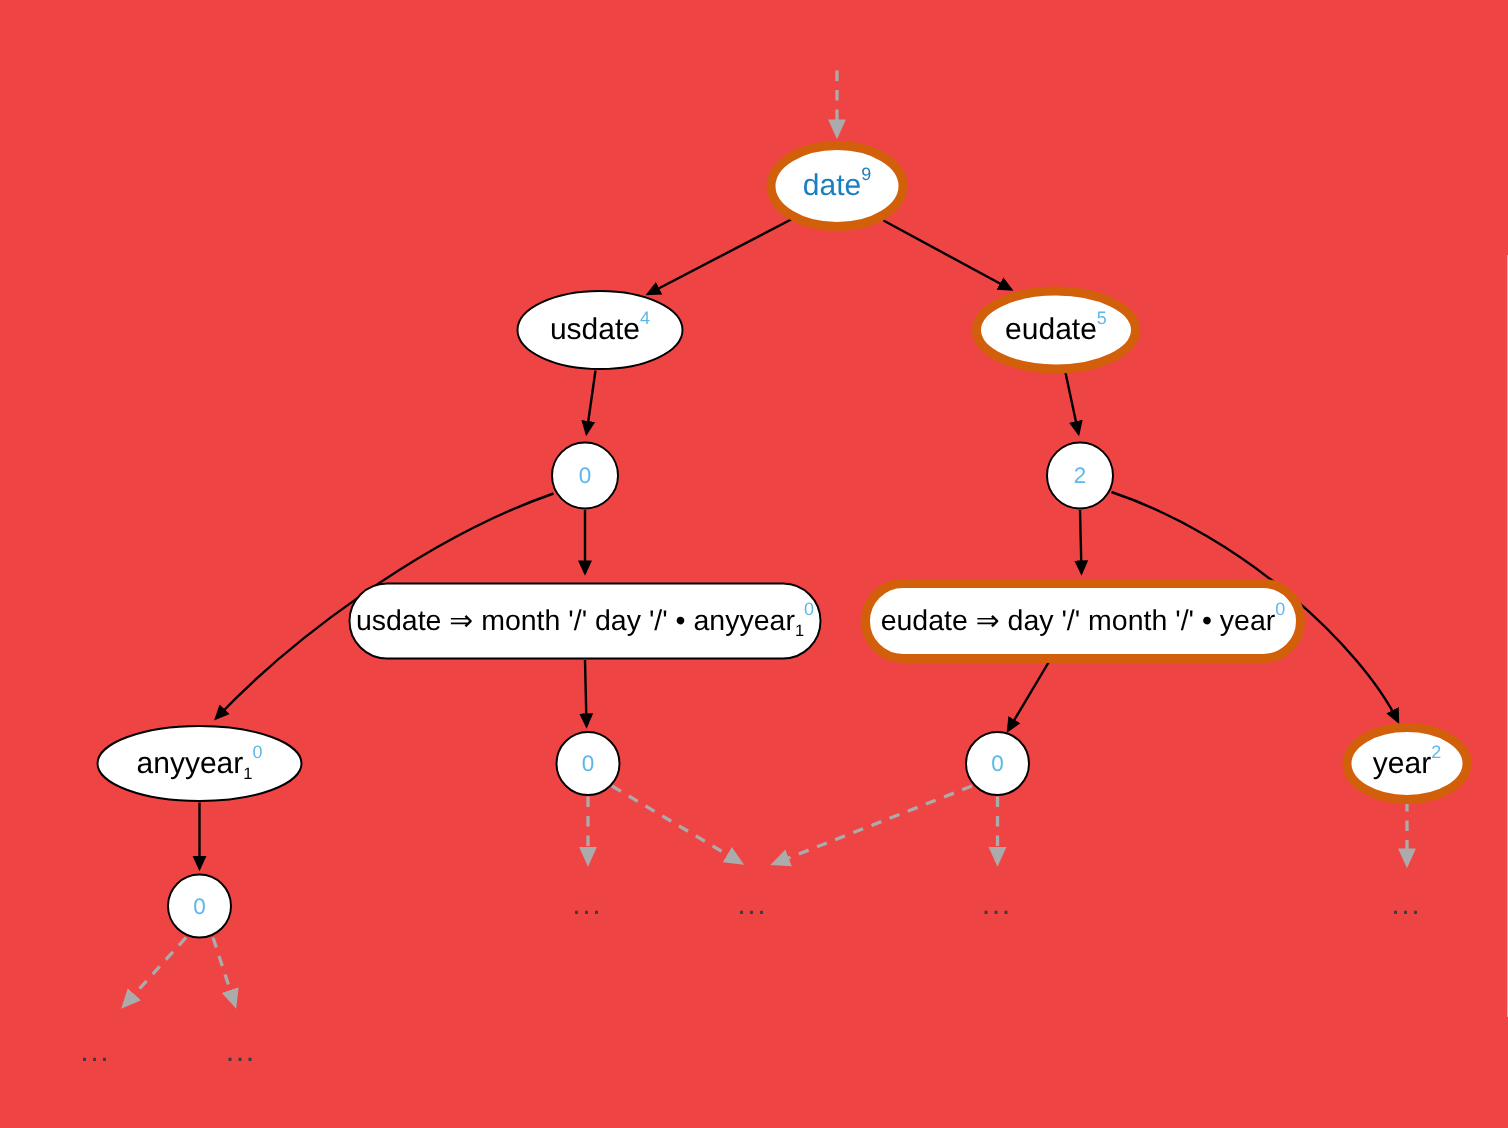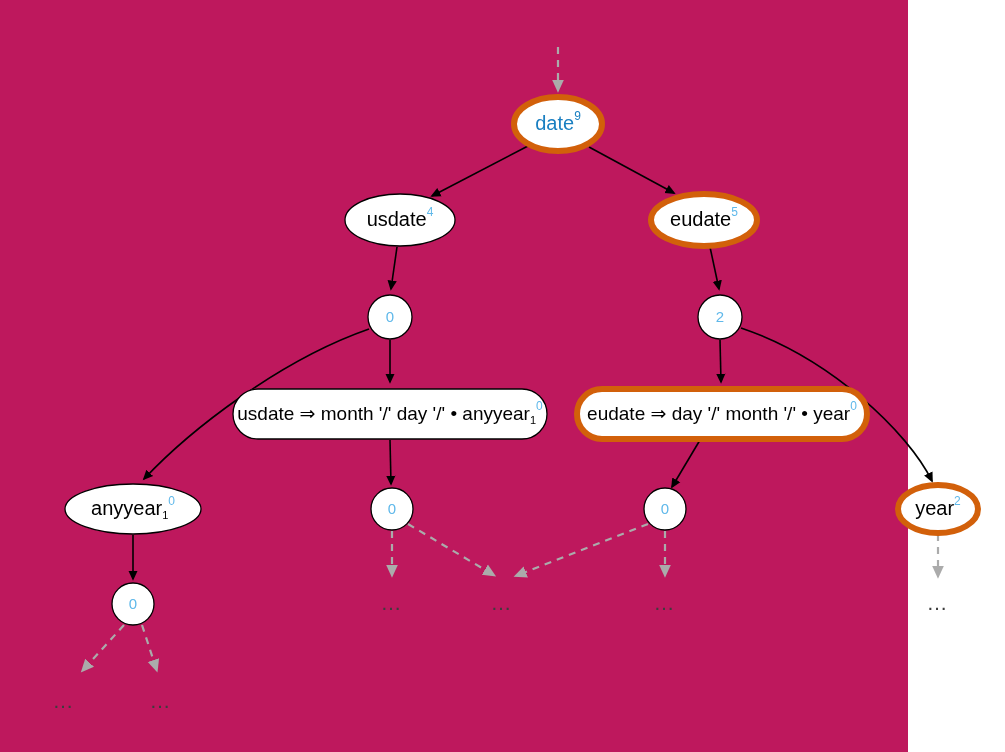--- a/index.html
+++ b/index.html
@@ -8,23 +8,23 @@
     background: #ffffff;
   }
   body {
     width: 1005px;
     height: 752px;
     font-family: "Liberation Sans", sans-serif;
     overflow: hidden;
   }
   #diagram-root {
     position: relative;
-    width: 908px;
+    width: 1005px;
     height: 752px;
-    background: #be185d;
+    background: #ef4444;
   }
   svg#graph {
     display: block;
     width: 1005px;
     height: 752px;
   }
   .node-shape {
     fill: #ffffff;
   }
   .node-shape.plain {

